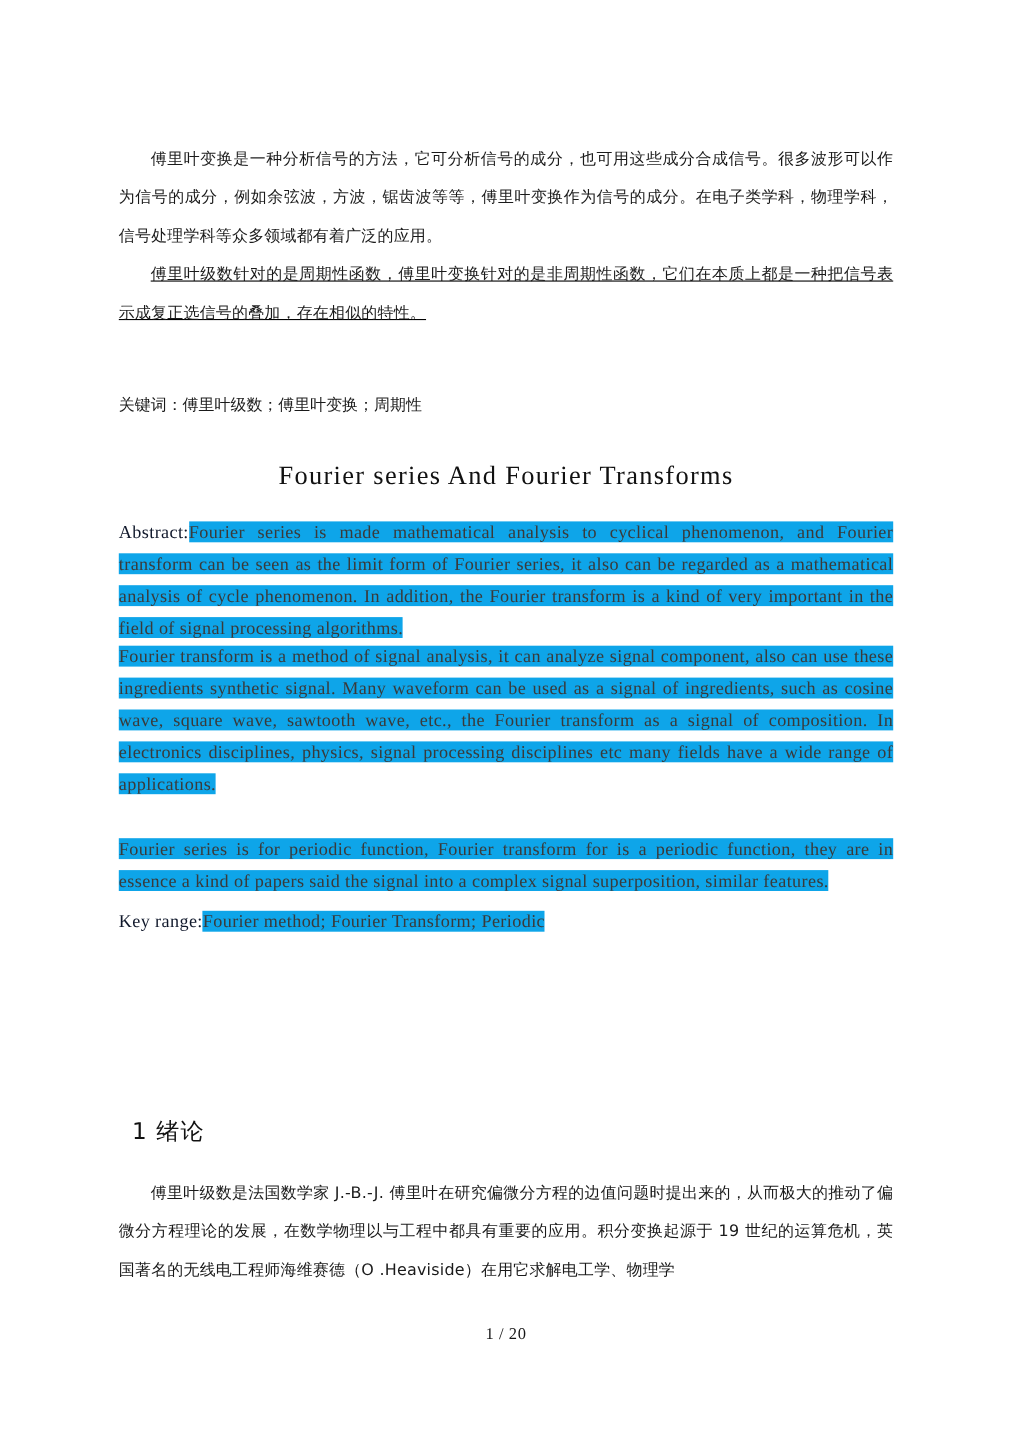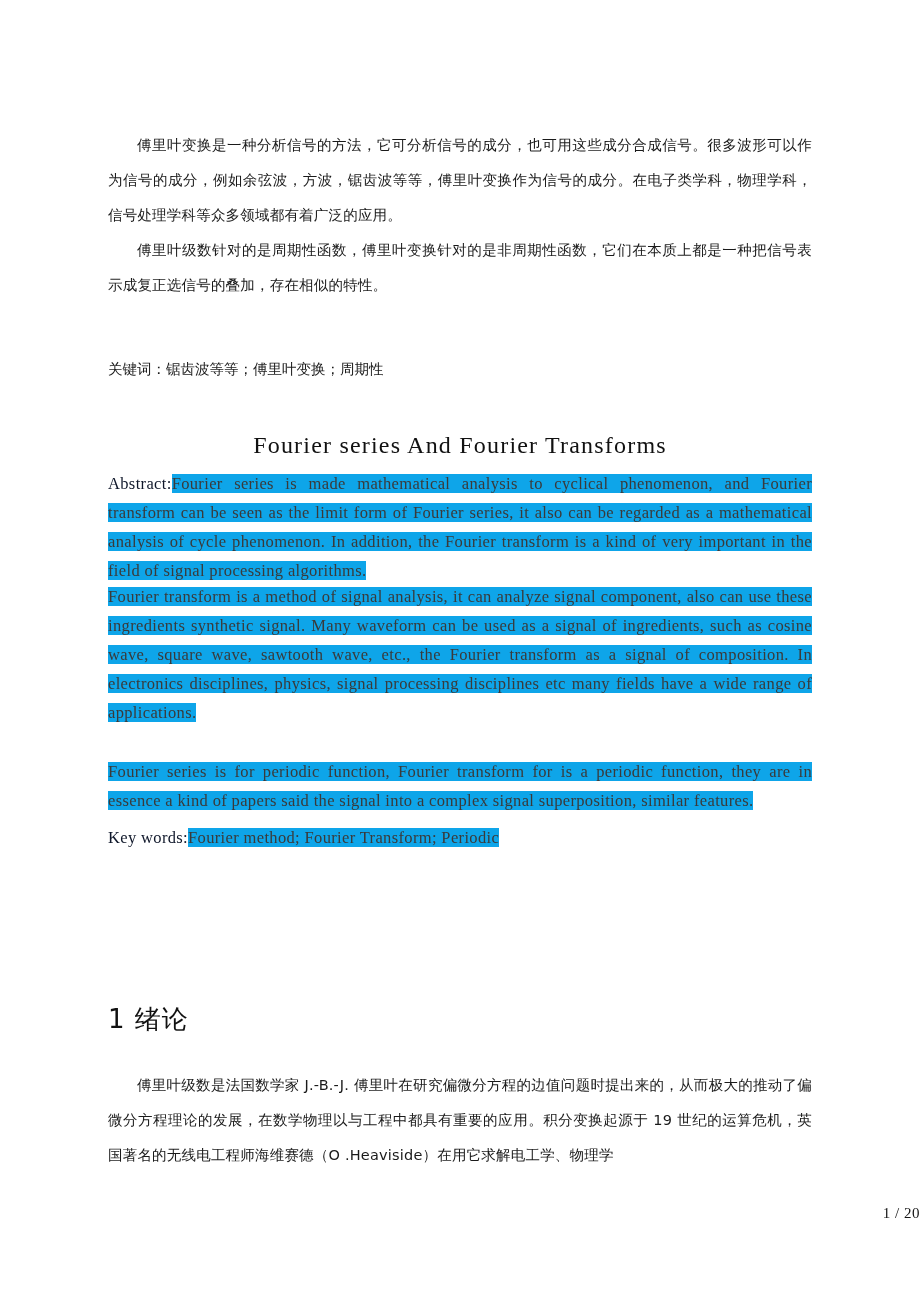--- a/index.html
+++ b/index.html
@@ -55,21 +55,21 @@
     text-indent: 0;
     color: #1a1a1a;
   }
 
   
   .en-title {
     font-family: "Liberation Serif", "DejaVu Serif", serif;
     font-size: 24px;
     letter-spacing: 1.2px;
     text-align: center;
-    margin: 12px;
+    margin: 0;
     color: #111111;
     font-weight: normal;
   }
 
   
   .en-para {
     font-family: "Liberation Serif", "DejaVu Serif", serif;
     font-size: 16.5px;
     line-height: 29px;
     margin: 0;
@@ -82,80 +82,80 @@
     color: #3a3a3a;
   }
   .en-label {
     color: #0f172a;
     background: none;
   }
 
   
   .sec-heading {
     font-family: "DejaVu Sans", "Liberation Sans", sans-serif;
-    font-size: 26px;
+    font-size: 21px;
     font-weight: normal;
-    margin: 0;
+    margin: 12px;
     color: #111111;
     letter-spacing: 1px;
   }
 
   
   .blk { position: absolute; left: 0; width: 704px; }
 
   
   .footer {
     position: absolute;
     left: 0;
     top: 1205px;
     width: 920px;
-    text-align: right;
+    text-align: center;
     font-family: "Liberation Serif", "DejaVu Serif", serif;
     font-size: 15px;
     color: #151515;
     letter-spacing: 0.5px;
   }
 </style>
 </head>
 <body>
 
 <div class="page">
 
   <div class="content">
 
     <div class="blk" style="top:128px;">
       <p class="cn-para">傅里叶变换是一种分析信号的方法，它可分析信号的成分，也可用这些成分合成信号。很多波形可以作为信号的成分，例如余弦波，方波，锯齿波等等，傅里叶变换作为信号的成分。在电子类学科，物理学科，信号处理学科等众多领域都有着广泛的应用。</p>
     </div>
 
-    <div class="blk" style="top:233px;">
+    <div class="blk" style="top:233px;text-decoration:underline;">
       <p class="cn-para">傅里叶级数针对的是周期性函数，傅里叶变换针对的是非周期性函数，它们在本质上都是一种把信号表示成复正选信号的叠加，存在相似的特性。</p>
     </div>
 
     <div class="blk" style="top:352px;">
-      <p class="cn-keywords">关键词：锯齿波等等；傅里叶变换；周期性</p>
+      <p class="cn-keywords">关键词：傅里叶级数；傅里叶变换；周期性</p>
     </div>
 
     <div class="blk" style="top:420px;">
       <h1 class="en-title">Fourier series And Fourier Transforms</h1>
     </div>
 
     <div class="blk" style="top:469px;">
       <p class="en-para"><span class="en-label">Abstract:</span><span class="hl">Fourier series is made mathematical analysis to cyclical phenomenon, and Fourier transform can be seen as the limit form of Fourier series, it also can be regarded as a mathematical analysis of cycle phenomenon. In addition, the Fourier transform is a kind of very important in the field of signal processing algorithms.</span></p>
     </div>
 
     <div class="blk" style="top:582px;">
       <p class="en-para"><span class="hl">Fourier transform is a method of signal analysis, it can analyze signal component, also can use these ingredients synthetic signal. Many waveform can be used as a signal of ingredients, such as cosine wave, square wave, sawtooth wave, etc., the Fourier transform as a signal of composition. In electronics disciplines, physics, signal processing disciplines etc many fields have a wide range of applications.</span></p>
     </div>
 
     <div class="blk" style="top:757px;">
       <p class="en-para"><span class="hl">Fourier series is for periodic function, Fourier transform for is a periodic function, they are in essence a kind of papers said the signal into a complex signal superposition, similar features.</span></p>
     </div>
 
     <div class="blk" style="top:823px;">
-      <p class="en-para"><span class="en-label">Key words:</span><span class="hl">Fourier method; Fourier Transform; Periodic</span></p>
+      <p class="en-para"><span class="en-label">Key range:</span><span class="hl">Fourier method; Fourier Transform; Periodic</span></p>
     </div>
 
     <div class="blk" style="top:1002px;">
       <h2 class="sec-heading">1 绪论</h2>
     </div>
 
     <div class="blk" style="top:1068px;">
       <p class="cn-para">傅里叶级数是法国数学家 J.-B.-J. 傅里叶在研究偏微分方程的边值问题时提出来的，从而极大的推动了偏微分方程理论的发展，在数学物理以与工程中都具有重要的应用。积分变换起源于 19 世纪的运算危机，英国著名的无线电工程师海维赛德（O .Heaviside）在用它求解电工学、物理学</p>
     </div>
 

